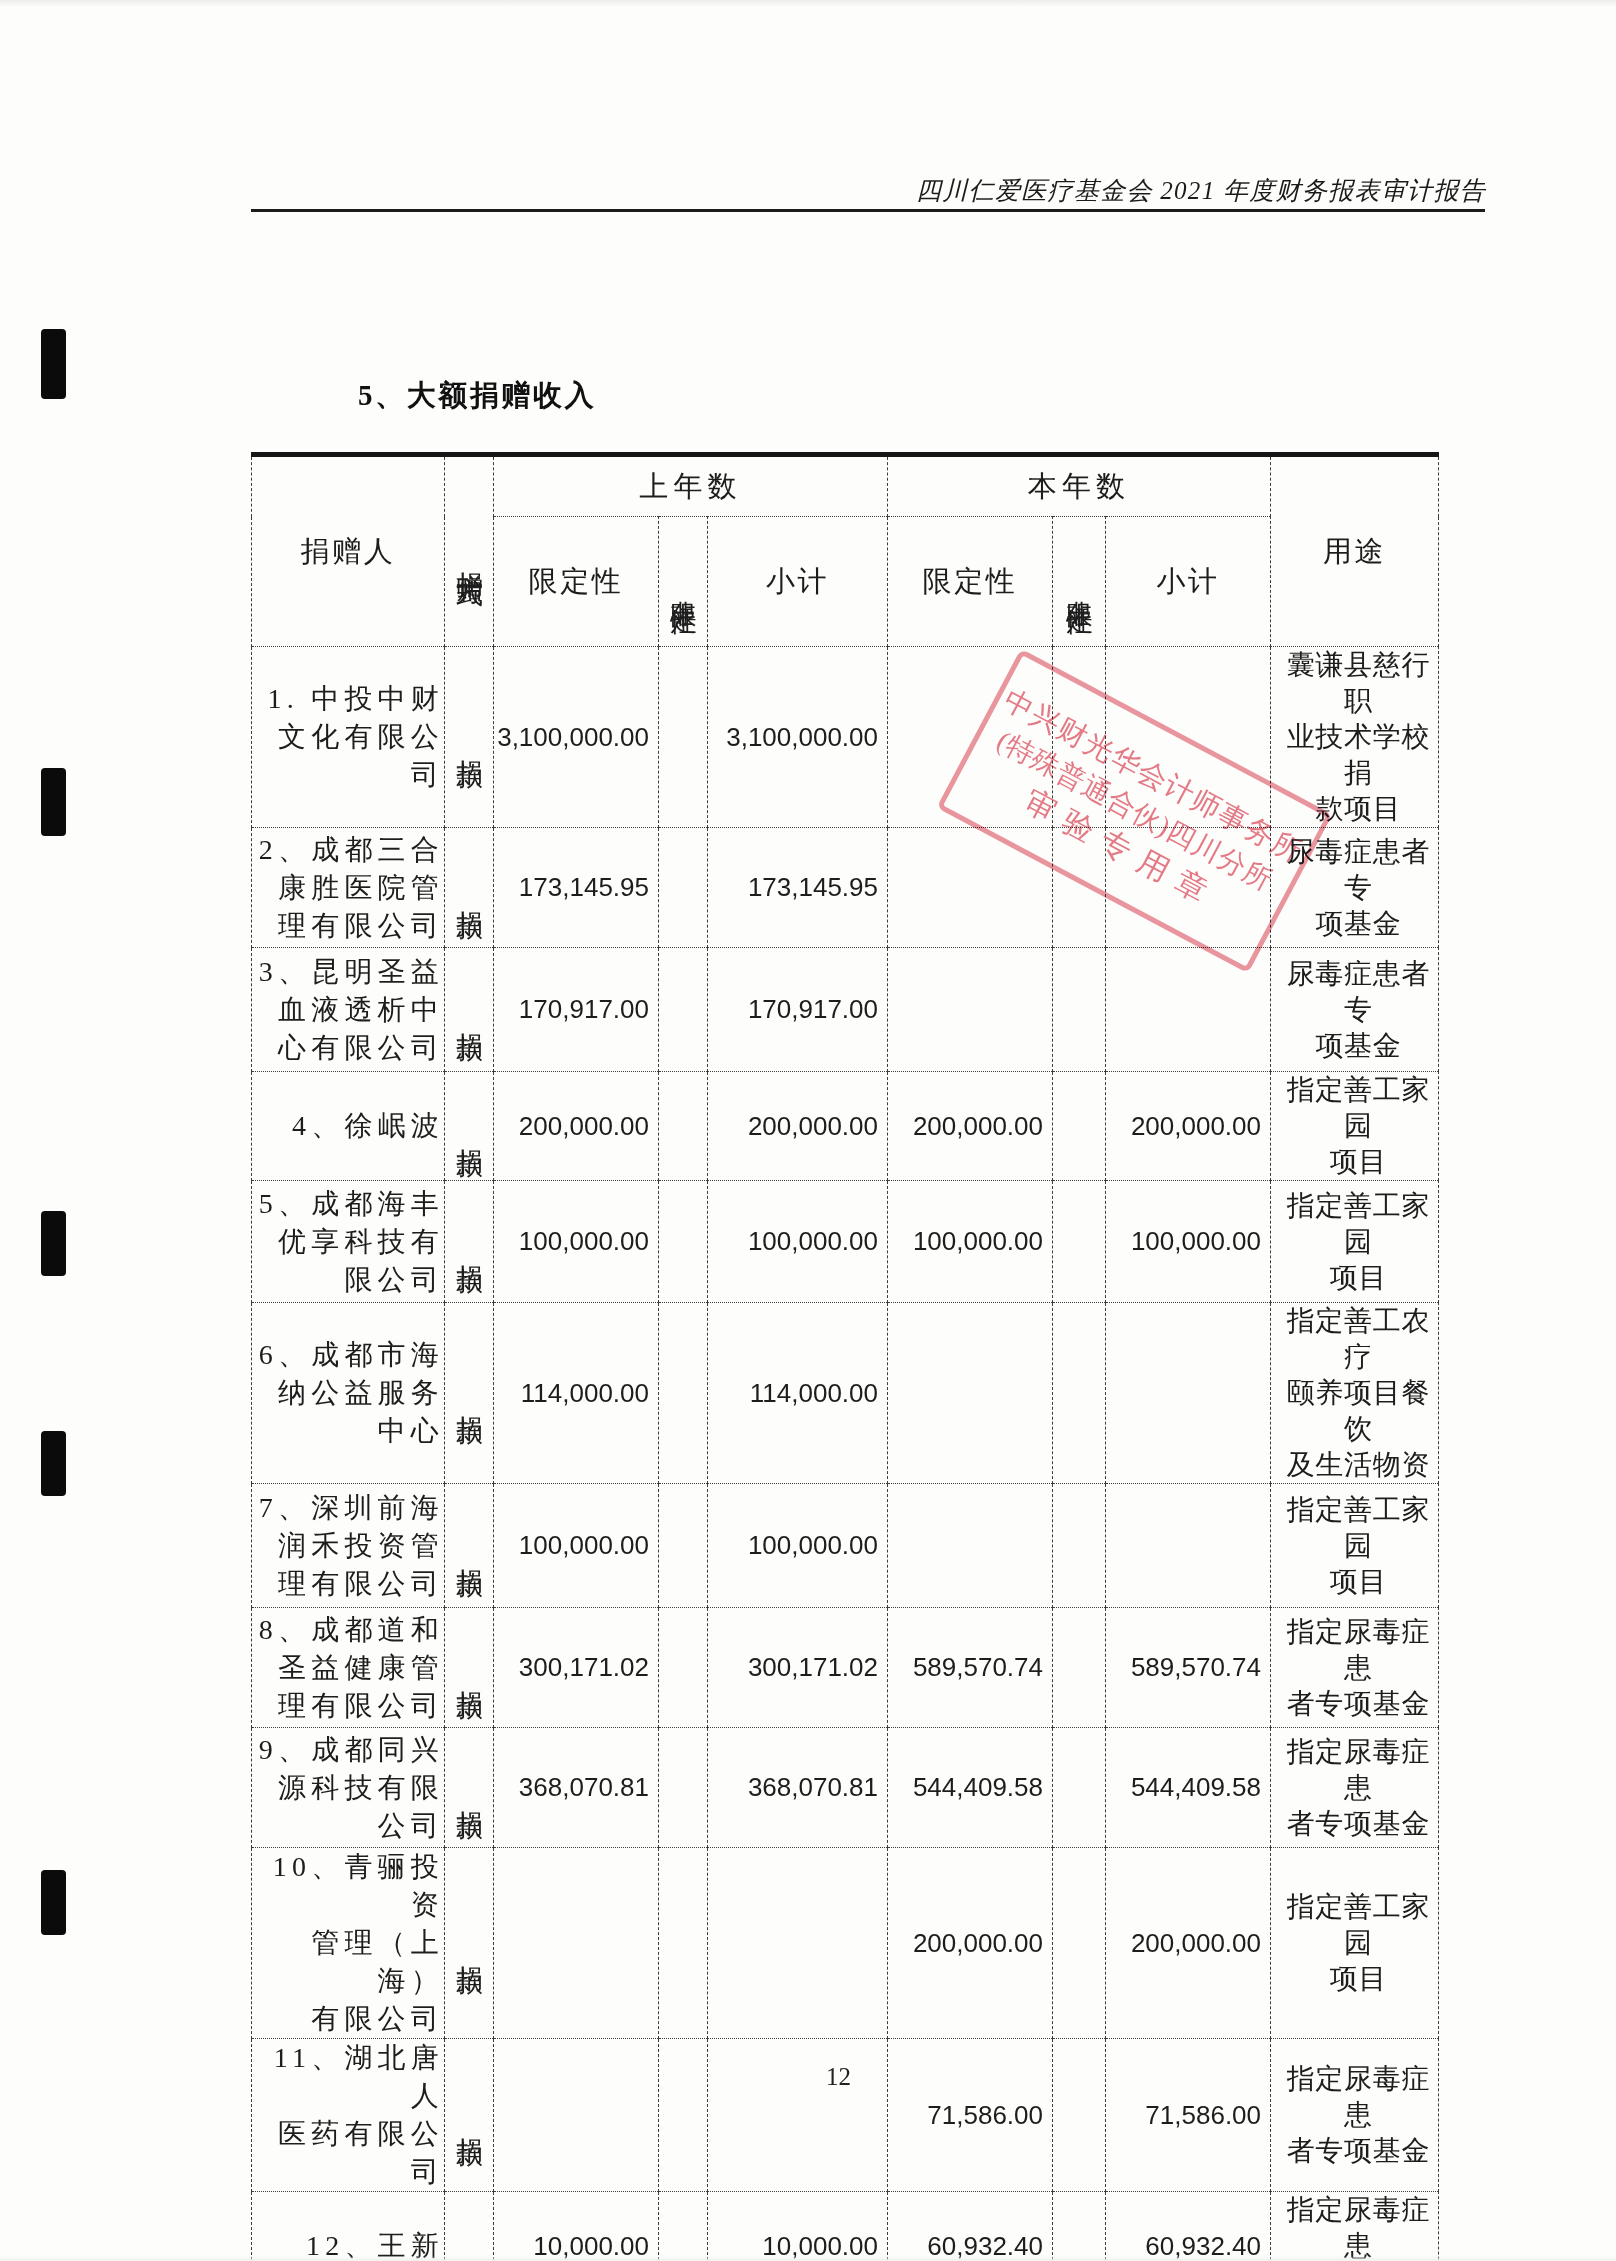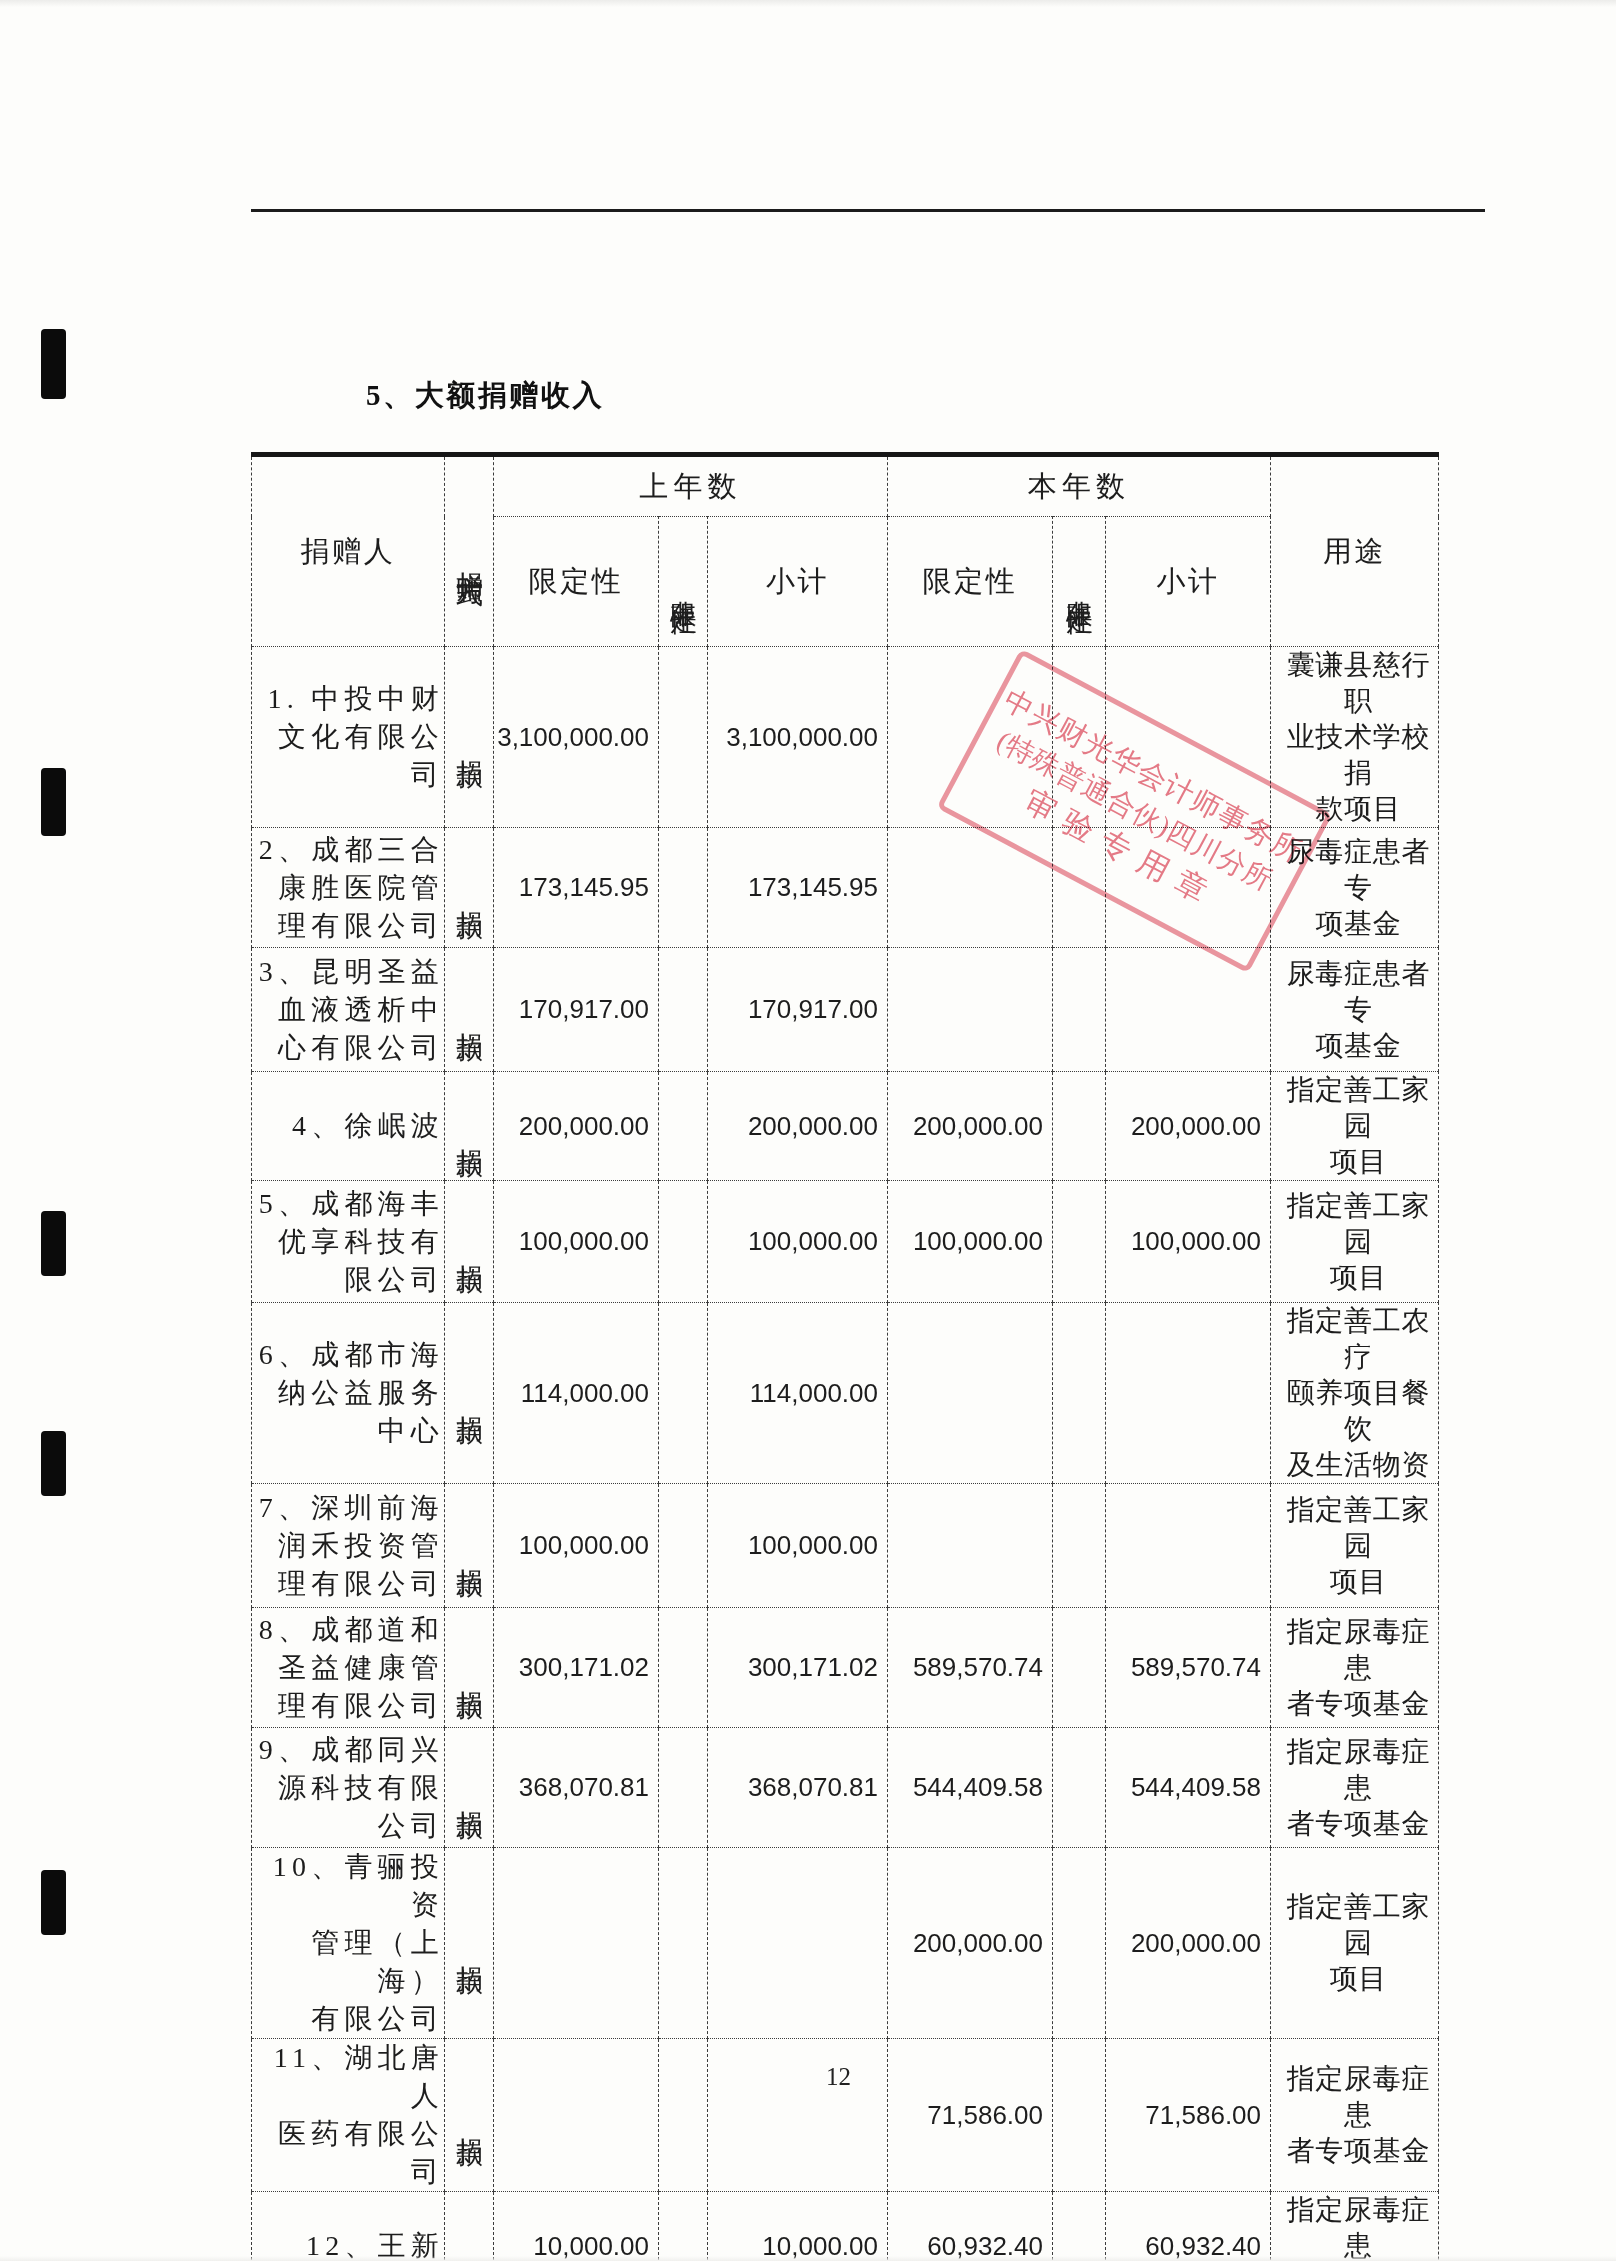--- a/index.html
+++ b/index.html
@@ -21,21 +21,21 @@
     position:absolute;right:131px;top:174px;font-size:25px;font-style:italic;
     letter-spacing:1.3px;white-space:nowrap;color:#1b1b1b;
   }
   .doc-rule{position:absolute;left:251px;top:209px;width:1234px;height:2.6px;background:#1c1c1c;}
 
   .intro{
     position:absolute;left:362px;top:314px;width:1093px;margin:0;
     font-size:28px;letter-spacing:2px;line-height:39px;color:#141414;
   }
   .section-heading{
-    position:absolute;left:366px;top:376px;margin:0;
+    position:absolute;left:358px;top:376px;margin:0;
     font-size:29px;font-weight:bold;letter-spacing:2.6px;color:#111;
   }
 
   
   table.donations{
     position:absolute;left:251px;top:452px;width:1187px;
     border-collapse:collapse;table-layout:fixed;
     border-top:5.9px solid #161616;border-bottom:5.2px solid #161616;
     border-left:1.3px dashed #3c3c3c;border-right:1.3px dashed #3c3c3c;
     font-size:28px;color:#1d1d1d;
@@ -88,20 +88,21 @@
 <body>
 
 <div class="page">
 
   <div class="mark" style="top:329px;height:70px;"></div>
   <div class="mark" style="top:768px;height:68px;"></div>
   <div class="mark" style="top:1211px;height:65px;"></div>
   <div class="mark" style="top:1431px;height:65px;"></div>
   <div class="mark" style="top:1870px;height:65px;"></div>
 
+  <div class="doc-title">四川仁爱医疗基金会 2021 年度财务报表审计报告</div>
   <div class="doc-rule"></div>
 
   <h3 class="section-heading">5、大额捐赠收入</h3>
 
   <table class="donations">
     <colgroup>
       <col style="width:193px">
         <col style="width:49px">
       <col style="width:165px">
         <col style="width:49px">

